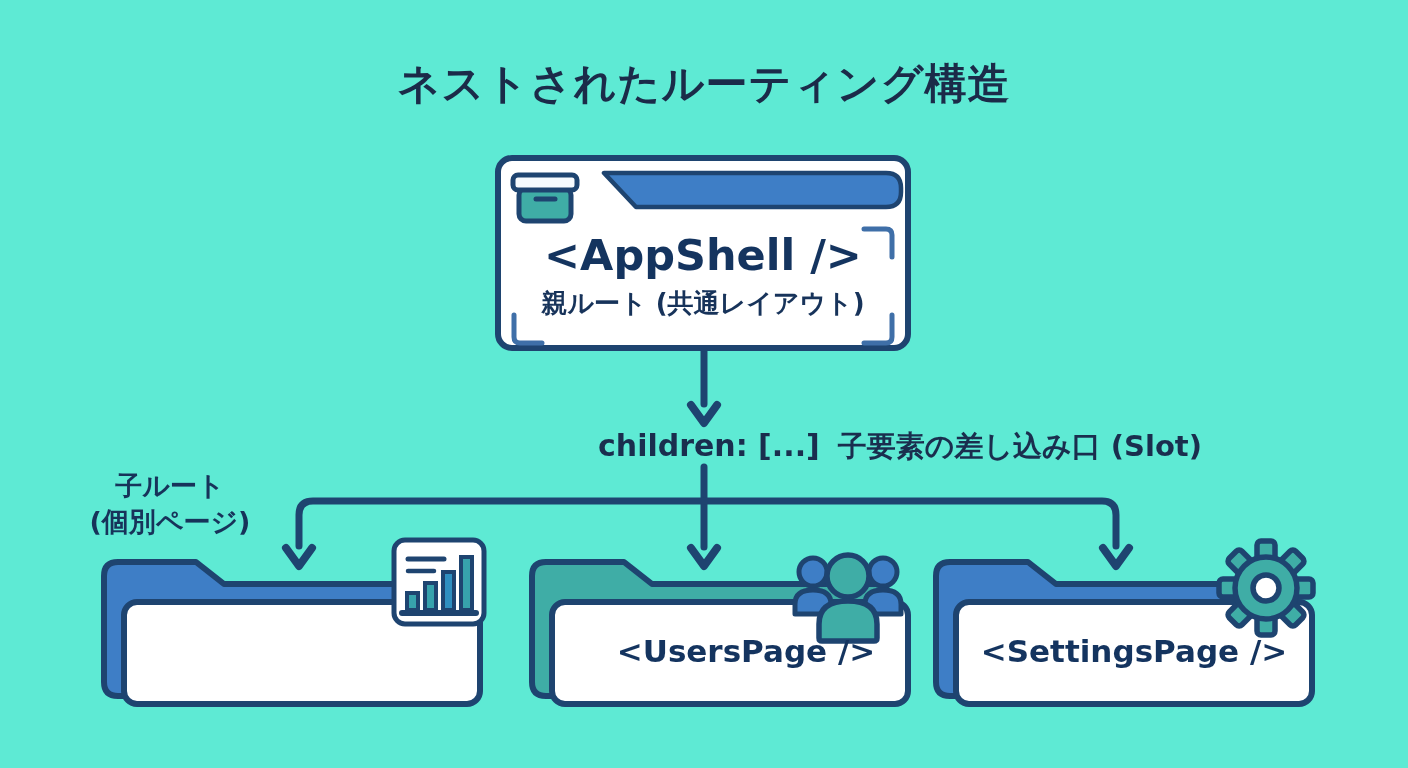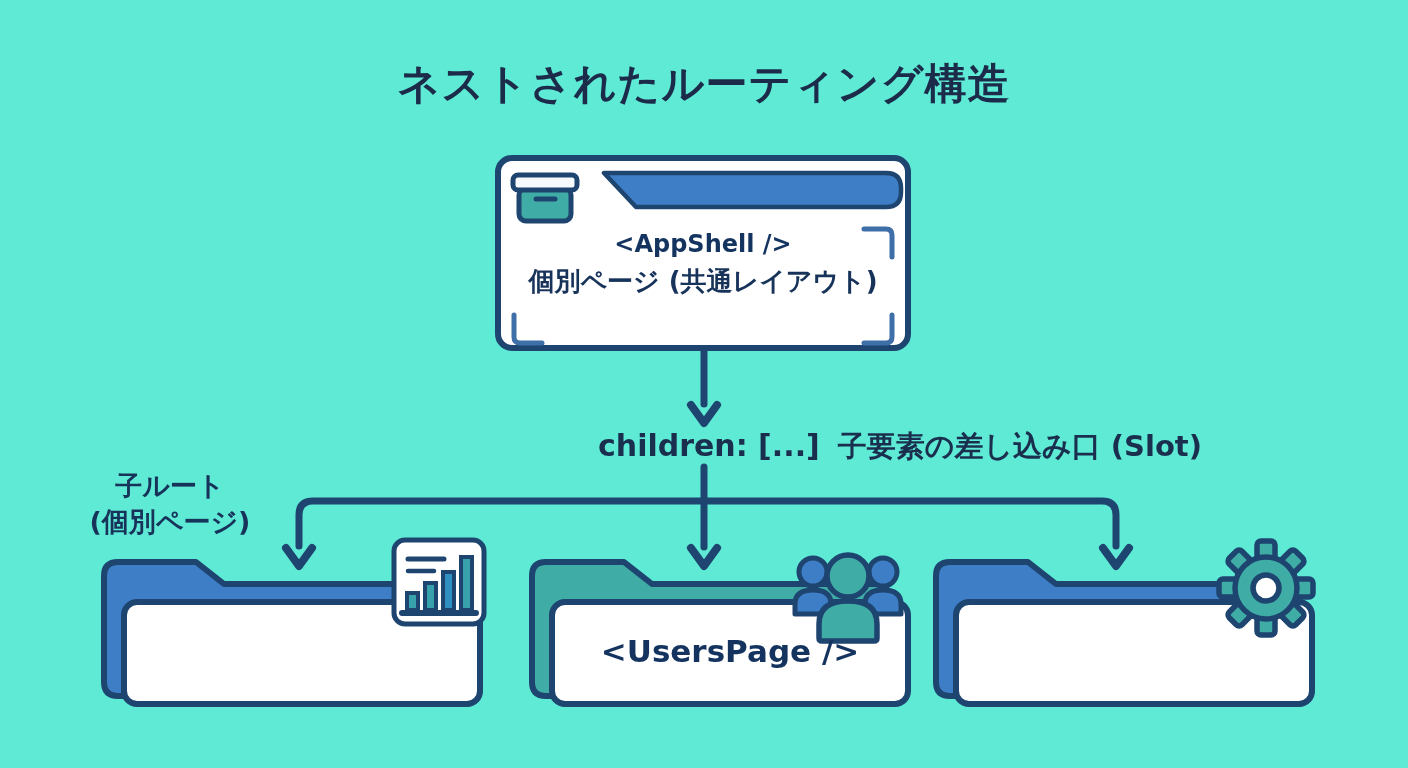--- a/index.html
+++ b/index.html
@@ -18,41 +18,41 @@
   .page-title{
     left:0;top:56px;width:1408px;
     text-align:center;
     font-size:42px;letter-spacing:1px;
     color:#1b2b49;
   }
   .appshell-text{
     left:498px;top:230px;width:410px;
     display:flex;flex-direction:column;align-items:center;gap:6px;
   }
-  .appshell-name{font-size:24px;color:#14345f;}
+  .appshell-name{font-size:43px;color:#14345f;}
   .appshell-role{font-size:26px;color:#17335a;}
   .slot-line{
     left:598px;top:427px;
     display:flex;align-items:baseline;gap:18px;
     white-space:nowrap;
   }
   .slot-code{font-size:30px;color:#1a2e4e;}
   .slot-desc{font-size:29px;color:#1a2e4e;}
   .side-label{
     left:62px;top:468px;width:216px;
     text-align:center;font-size:27px;line-height:36px;
     color:#17335a;
   }
   .folder-label{
     top:600px;width:356px;height:102px;
     display:flex;align-items:center;justify-content:center;
     font-size:31px;color:#14345f;white-space:nowrap;
   }
   .folder-label.f1{left:124px;}
-  .folder-label.f2{left:552px;}
+  .folder-label.f2{left:568px;}
   .folder-label.f3{left:956px;}
 </style>
 </head>
 <body>
 
 <div class="canvas">
 
   <svg class="svg-layer" width="1408" height="768" viewBox="0 0 1408 768">
 
     <g>
@@ -132,28 +132,29 @@
       </g>
       <circle r="31" fill="#3fada6" stroke="#1e4470" stroke-width="5.5"></circle>
       <circle r="13" fill="#ffffff" stroke="#1e4470" stroke-width="5.5"></circle>
     </g>
   </svg>
 
   <div class="txt page-title">ネストされたルーティング構造</div>
 
   <div class="txt appshell-text">
     <div class="appshell-name">&lt;AppShell /&gt;</div>
-    <div class="appshell-role">個別ページ (共通レイアウト)</div>
+    <div class="appshell-role">親ルート (共通レイアウト)</div>
   </div>
 
   <div class="txt slot-line">
     <span class="slot-code">children: [...]</span>
     <span class="slot-desc">子要素の差し込み口 (Slot)</span>
   </div>
 
   <div class="txt side-label">
     <div>子ルート</div>
     <div>(個別ページ)</div>
   </div>
 
   <div class="txt folder-label f2">&lt;UsersPage /&gt;</div>
+  <div class="txt folder-label f3">&lt;SettingsPage /&gt;</div>
 
 </div>
 
 </body></html>

